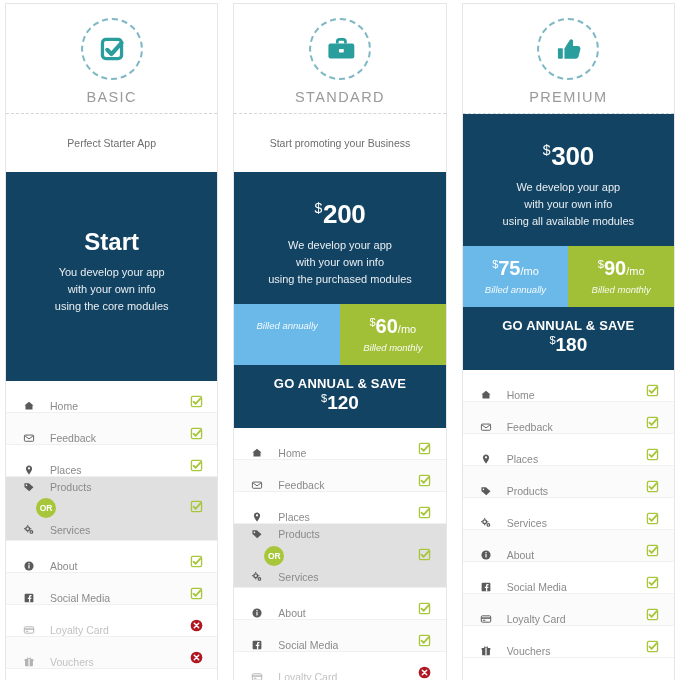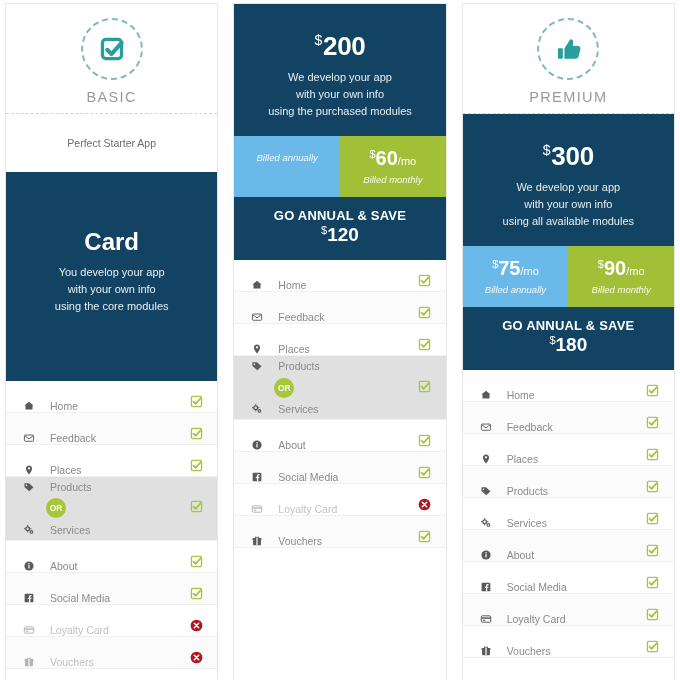--- a/index.html
+++ b/index.html
@@ -209,21 +209,21 @@
     width: 20px;
     height: 20px;
     border-radius: 50%;
     background: #a7c63a;
     color: #ffffff;
     font-size: 8.5px;
     font-weight: bold;
     display: flex;
     align-items: center;
     justify-content: center;
-    margin-left: 28px;
+    margin-left: 18px;
   }
   .or-wrap { height: 22px; display: flex; align-items: center; }
 </style>
 </head>
 <body>
 
 <div class="pricing-grid">
     <div class="plan-card">
       <div class="plan-header">
         <div class="plan-badge">
@@ -232,21 +232,21 @@
               <rect x="4" y="4" width="14" height="14" rx="2.5" fill="none" stroke="#2A9D9D" stroke-width="2.4"></rect>
               <path d="M7.5 11.6l3.1 3.1 7.4-8.2" fill="none" stroke="#2A9D9D" stroke-width="3" stroke-linecap="round" stroke-linejoin="round"></path>
             </svg>
           </span>
         </div>
         <div class="plan-name">BASIC</div>
       </div>
       <div class="plan-tagline">Perfect Starter App</div>
       <div class="price-block">
         <div class="price-main is-free">
-          <div class="price-free">Card</div>
+          <div class="price-free">Start</div>
           <div class="price-desc">
             <div>You develop your app</div>
             <div>with your own info</div>
             <div>using the core modules</div>
           </div>
         </div>
       </div>
       <div class="feature-list">
         <div class="feature-row">
           <span class="feature-icon">
@@ -404,20 +404,33 @@
           <span class="feature-state">
             <span><svg viewBox="0 0 20 20" width="13" height="13">
                 <circle cx="10" cy="10" r="9" fill="#B01722"></circle>
                 <path d="M6.6 6.6l6.8 6.8M13.4 6.6l-6.8 6.8" stroke="#ffffff" stroke-width="2.2" stroke-linecap="round"></path>
               </svg></span>
           </span>
         </div>
       </div>
     </div>
     <div class="plan-card">
+      <div class="plan-header">
+        <div class="plan-badge">
+          <span>
+            <svg viewBox="0 0 22 22" width="30" height="30">
+              <rect x="2.5" y="7" width="19" height="11" rx="1.6" fill="#2A9D9D"></rect>
+              <path d="M9 7V5.6A1.6 1.6 0 0 1 10.6 4h2.8A1.6 1.6 0 0 1 15 5.6V7" fill="none" stroke="#2A9D9D" stroke-width="2"></path>
+              <rect x="10.2" y="11" width="3.6" height="2.6" rx="0.6" fill="#ffffff"></rect>
+            </svg>
+          </span>
+        </div>
+        <div class="plan-name">STANDARD</div>
+      </div>
+      <div class="plan-tagline">Start promoting your Business</div>
       <div class="price-block">
         <div class="price-main">
           <div class="price-amount"><span class="cur">$</span><span>200</span></div>
           <div class="price-desc">
             <div>We develop your app</div>
             <div>with your own info</div>
             <div>using the purchased modules</div>
           </div>
         </div>
         <div class="monthly-split">

